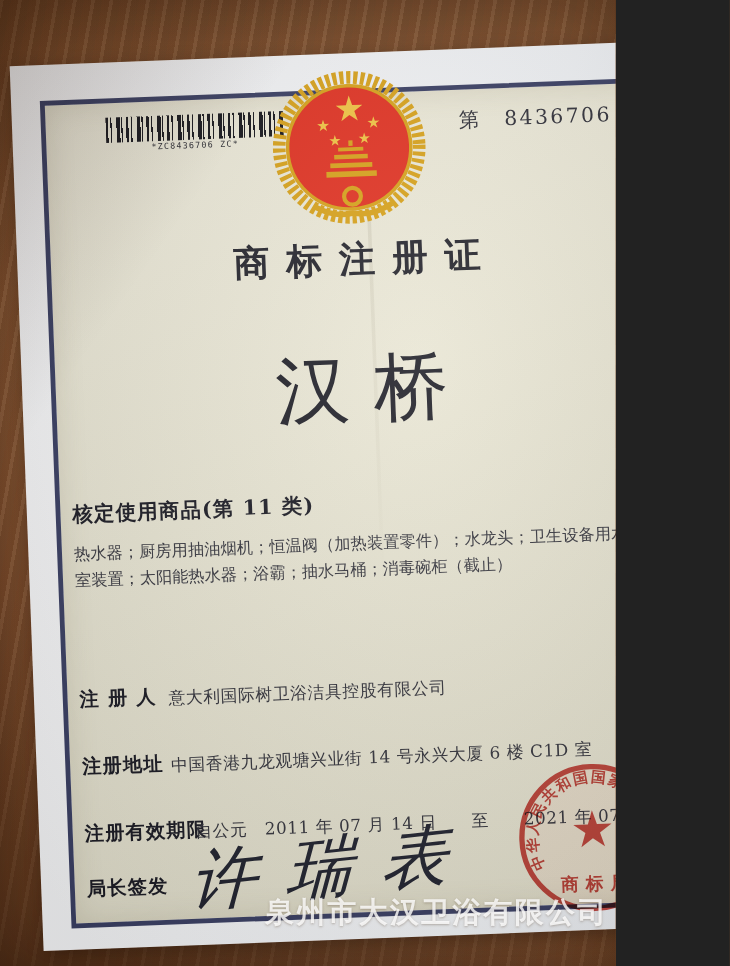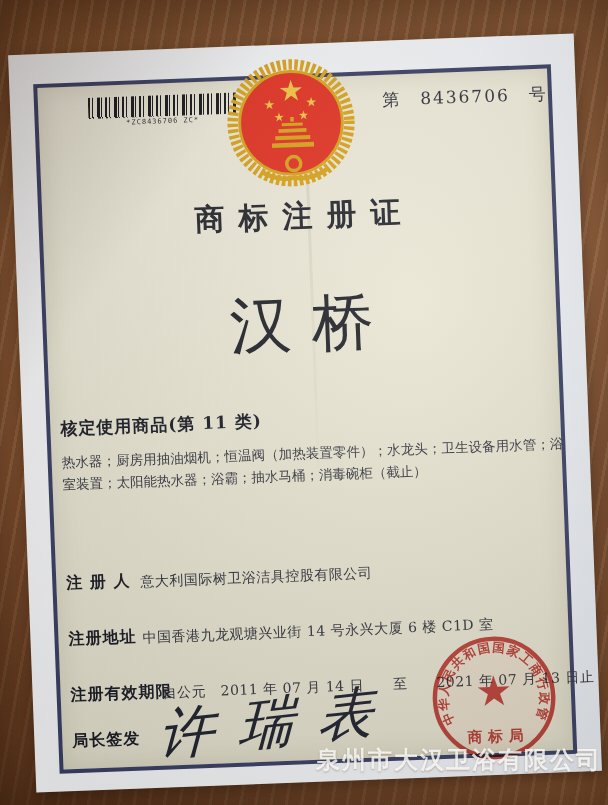--- a/index.html
+++ b/index.html
@@ -1,17 +1,17 @@
 <!DOCTYPE html>
 <html><head>
 <meta charset="utf-8">
 <style>
   html,body{margin:0;padding:0;background:#222;}
   #photo{
-    position:relative; width:608px; height:805px; overflow:hidden;
+    position:relative; width:513px; height:805px; overflow:hidden;
     font-family:"DejaVu Serif", serif;
     background-color:#8a552f;
     background-image:
       linear-gradient(18deg, rgba(52,26,10,0.55), rgba(0,0,0,0) 32%),
       repeating-linear-gradient(100deg, rgba(255,235,210,0.08) 0 3px, rgba(0,0,0,0.07) 3px 9px, rgba(96,48,20,0.18) 9px 15px),
       linear-gradient(180deg, #7c4c28, #9a6238 30%, #8a5530 62%, #955e36);
     box-shadow: inset 0 0 60px rgba(30,12,4,0.35);
   }
   
   .paper{

